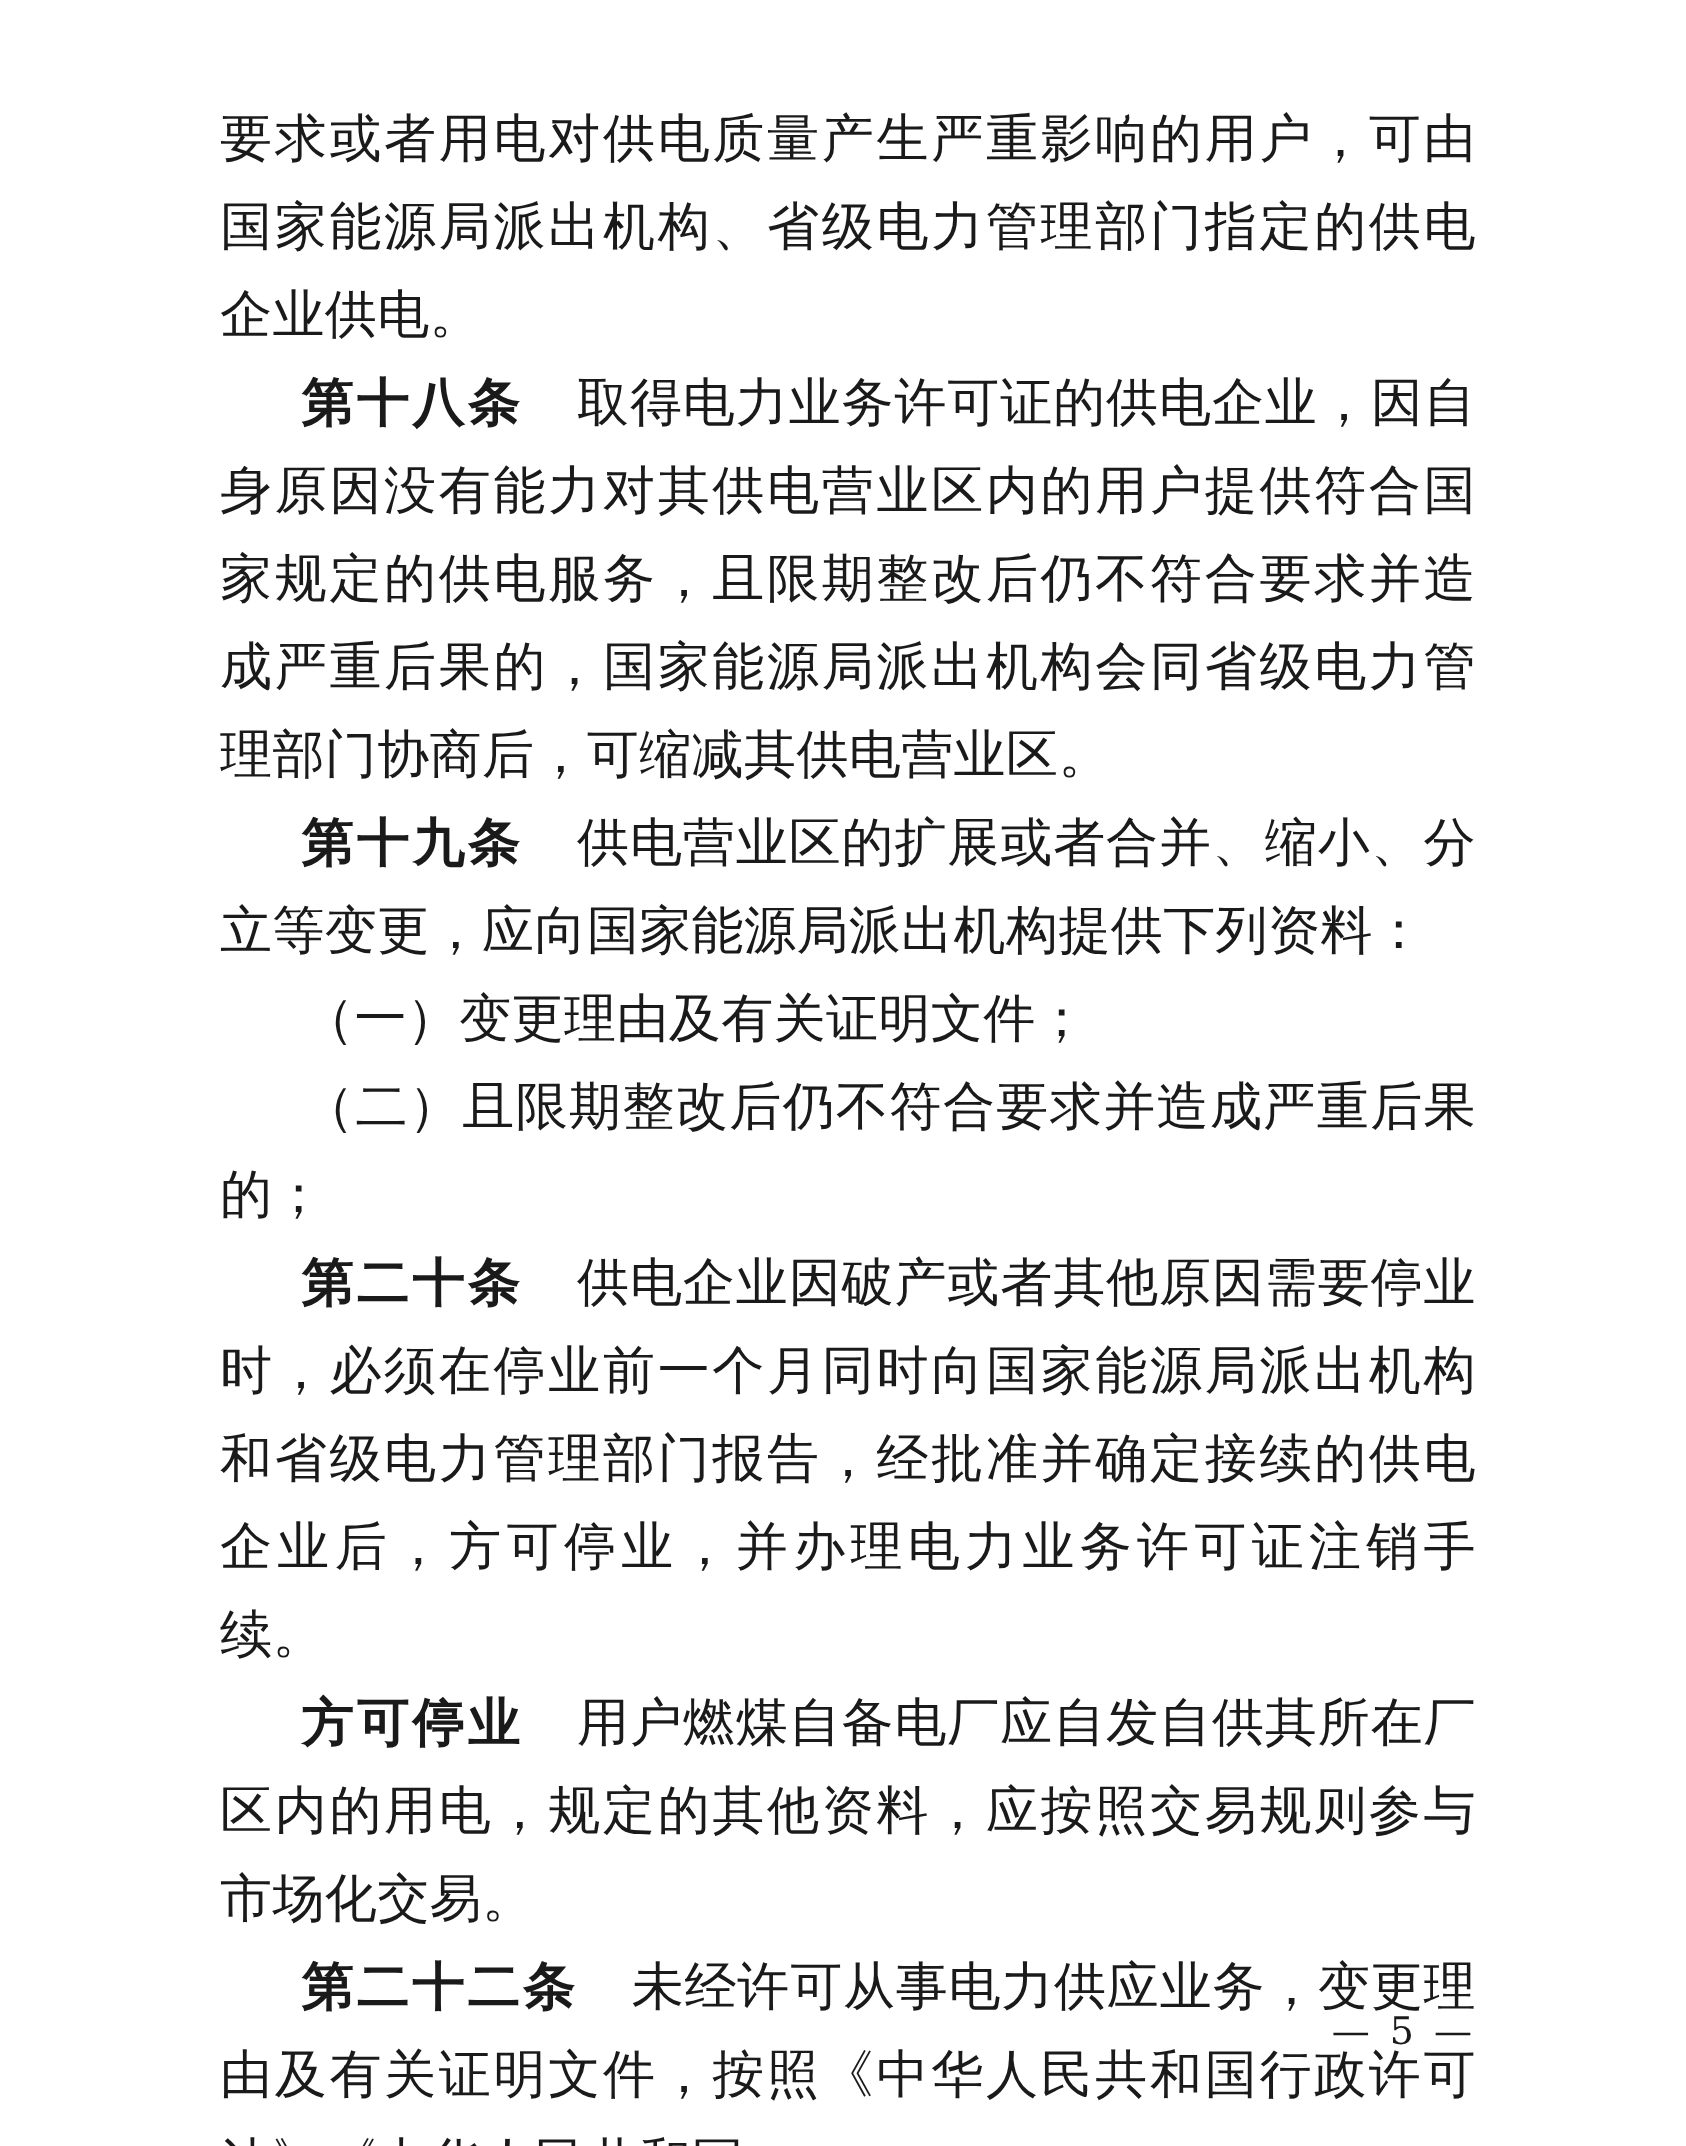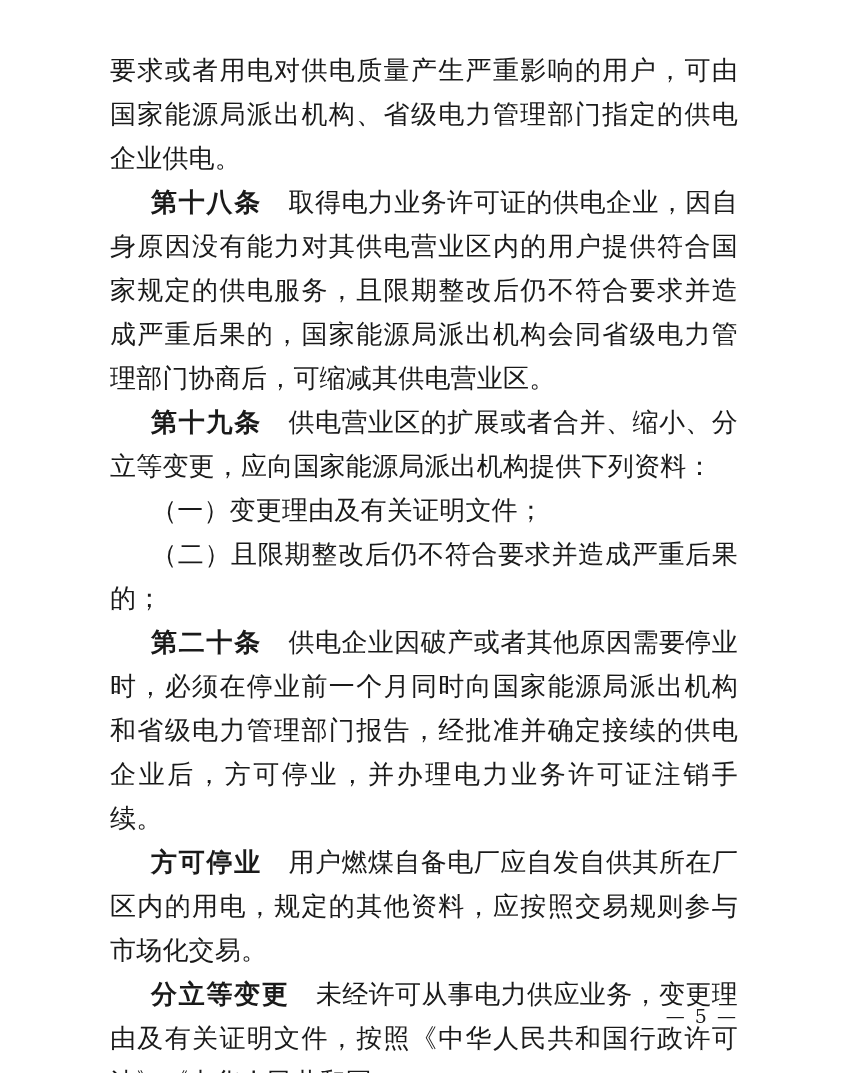--- a/index.html
+++ b/index.html
@@ -88,19 +88,19 @@
     <p class="para indent">
       <span class="art-label">第二十条</span><span class="after-label">　供电企业因破产或者其他原因需要停业时，必须在停业前一个月同时向国家能源局派出机构和省级电力管理部门报告，经批准并确定接续的供电企业后，方可停业，并办理电力业务许可证注销手续。</span>
     </p>
 
     <p class="para indent">
       <span class="art-label">方可停业</span><span class="after-label">　用户燃煤自备电厂应自发自供其所在厂区内的用电，规定的其他资料，应按照交易规则参与市场化交易。</span>
     </p>
 
 
     <p class="para indent">
-      <span class="art-label">分立等变更</span><span class="after-label">　未经许可从事电力供应业务，变更理由及有关证明文件，按照《中华人民共和国行政许可法》《中华人民共和国</span>
+      <span class="art-label">第二十二条</span><span class="after-label">　未经许可从事电力供应业务，变更理由及有关证明文件，按照《中华人民共和国行政许可法》《中华人民共和国</span>
     </p>
 
   </div>
 
   <div class="page-number">— 5 —</div>
 </div>
 
 </body></html>

